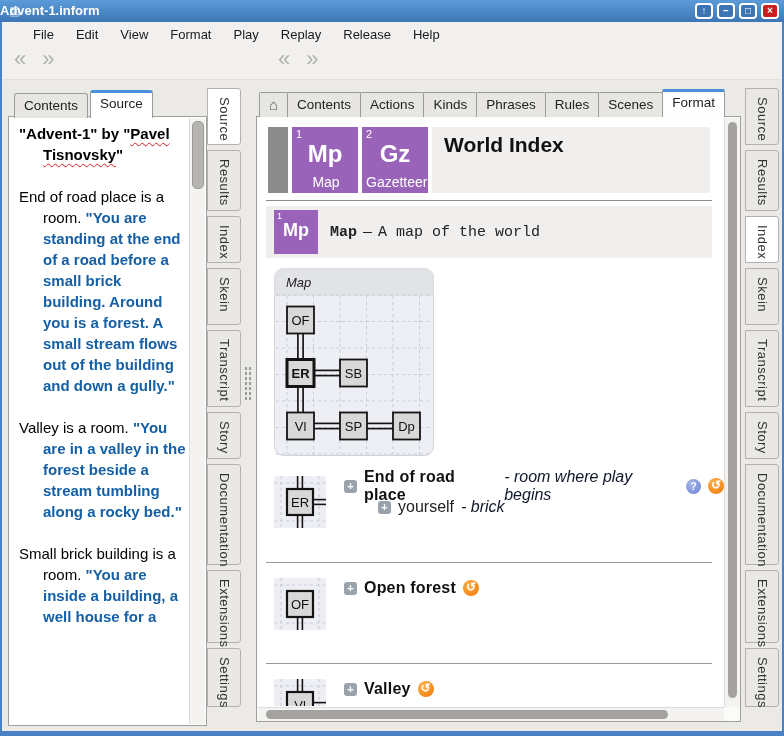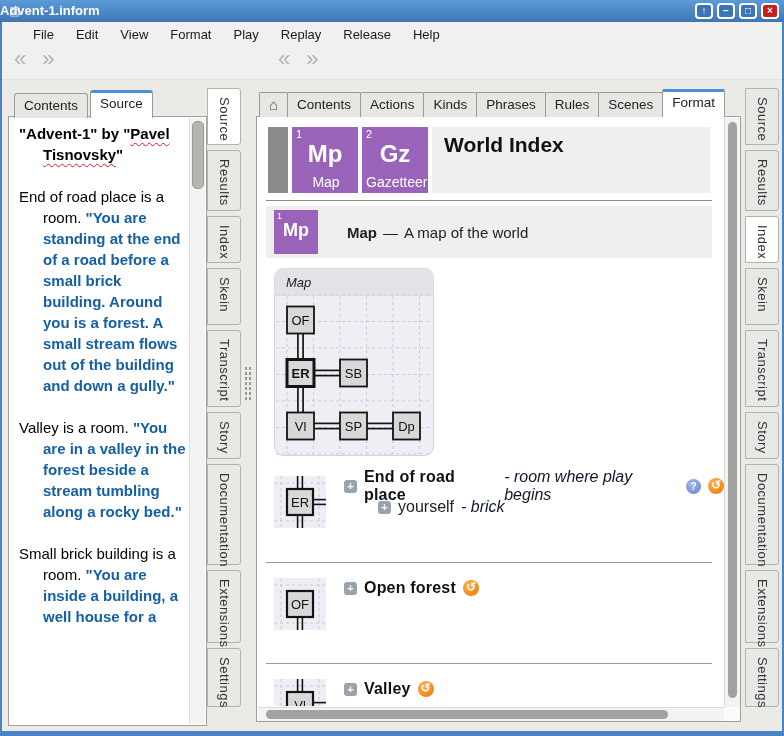--- a/index.html
+++ b/index.html
@@ -86,21 +86,21 @@
   .tile-label.clip{text-align:left;padding-left:2px;}
   .hdr-info{width:278px;height:66px;background:#f0efed;box-sizing:border-box;padding:6px 0 0 12px;overflow:hidden;}
   .hdr-title{font-size:21px;font-weight:bold;color:#111;}
   .hdr-sub{font-size:15px;color:#222;margin-top:8px;white-space:nowrap;}
 
   .hr1{position:absolute;left:8px;top:82px;width:446px;border-top:1px solid #8a8a8a;}
   .map-band{position:absolute;left:8px;top:88px;width:446px;height:52px;background:#f0efed;display:flex;align-items:center;}
   .small-tile{width:44px;height:44px;margin-left:8px;position:relative;background:#9863b9;color:#fff;flex:none;}
   .small-tile .tile-num{font-size:9px;left:3px;}
   .small-tile .tile-abbr{top:10px;font-size:18px;}
-  .band-text{margin-left:29px;font-size:15px;color:#222;white-space:nowrap;}
+  .band-text{margin-left:12px;font-size:15px;color:#222;white-space:nowrap;font-family:Liberation Mono, monospace;}
   .band-text b{margin-right:6px;}
   .band-text .sep{margin-right:6px;}
 
   #map-box{position:absolute;left:16px;top:150px;width:160px;height:188px;}
   .grid{stroke:#c7cbd5;stroke-width:1;stroke-dasharray:3 3;fill:none;}
 
   .item-thumb{position:absolute;left:16px;width:52px;height:52px;}
   .item-text{position:absolute;left:86px;}
   .item-line{display:flex;align-items:center;font-size:16px;color:#222;height:20px;margin-bottom:1px;}
   .item-line.child{margin-left:34px;}

